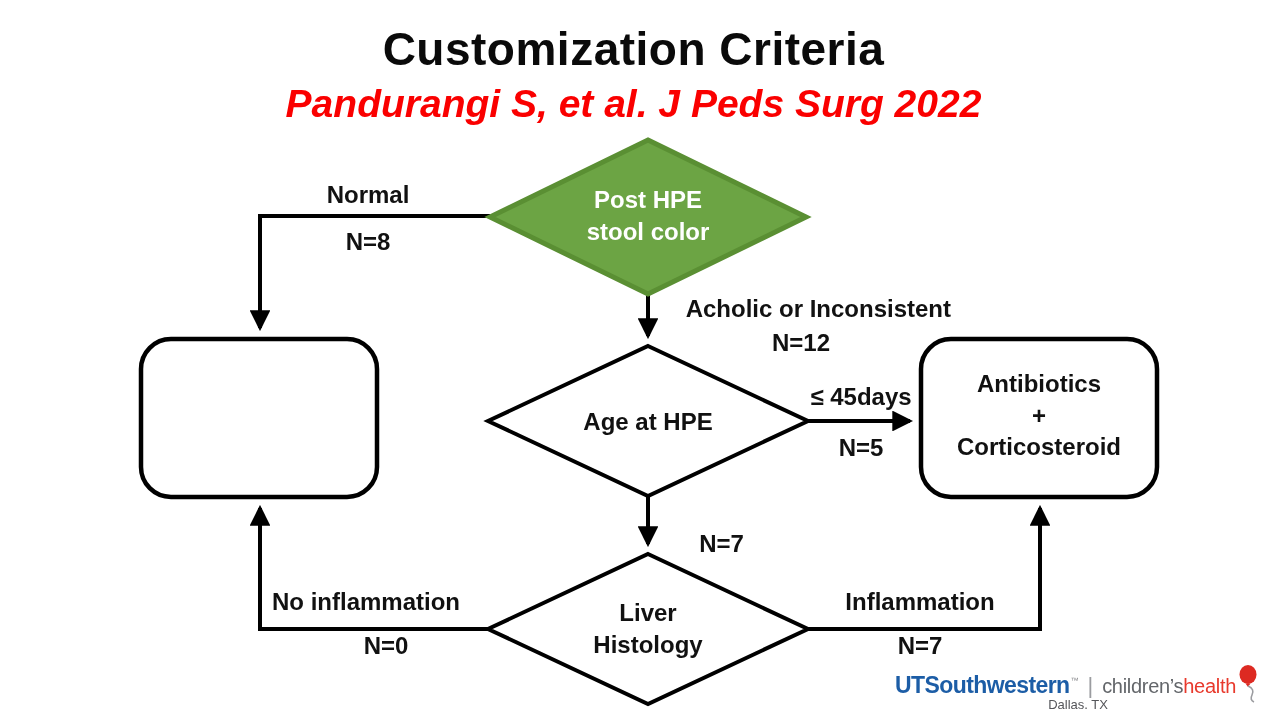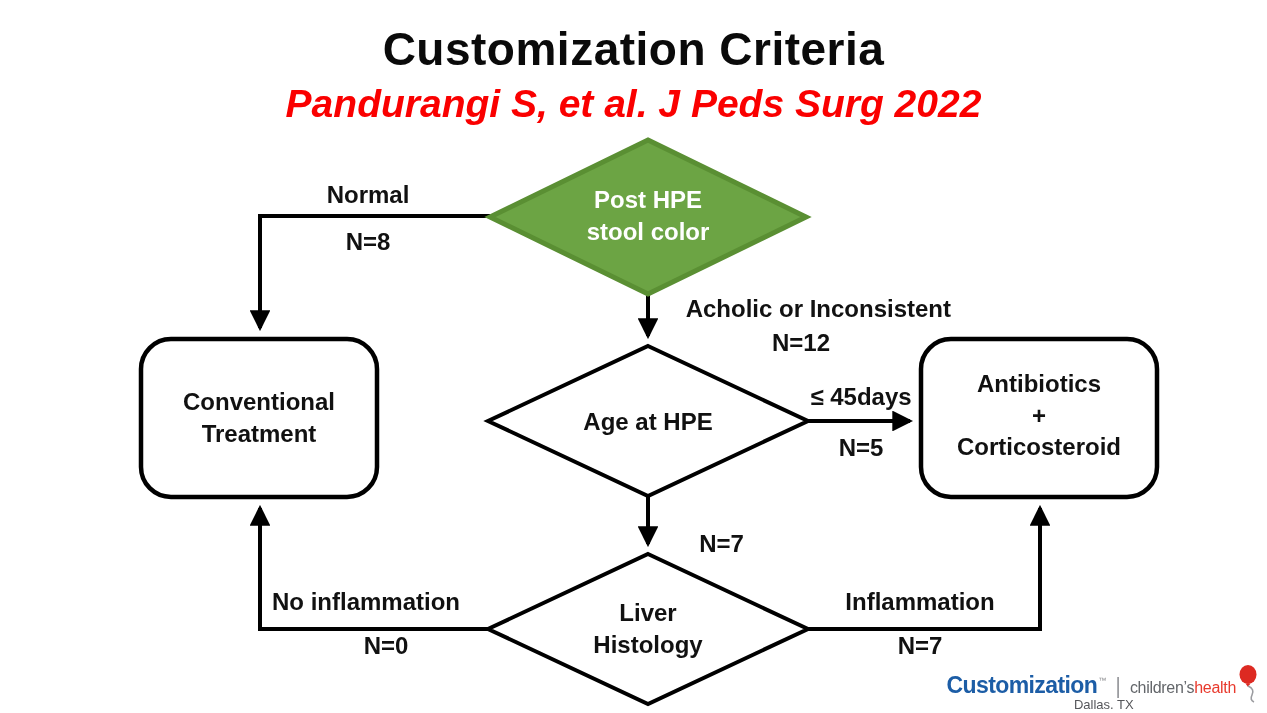--- a/index.html
+++ b/index.html
@@ -44,21 +44,21 @@
   #lbl-inf{left:800px;top:586px;width:240px;}
   #lbl-inf-n{left:820px;top:630px;width:200px;}
   .footer{
     position:absolute;right:6px;bottom:0;
     display:flex;flex-direction:column;align-items:center;
   }
   .logo-row{display:flex;align-items:baseline;}
   .utsw{font-size:23px;font-weight:bold;color:#1C5DA6;letter-spacing:-0.6px;}
   .tm{font-size:8px;color:#8a8b8e;vertical-align:super;position:relative;top:-10px;margin-left:1px;}
   .logo-div{font-size:22px;color:#9b9ca0;margin:0 9px;font-weight:300;}
-  .ch{font-size:16px;letter-spacing:-0.3px;}
+  .ch{font-size:20px;letter-spacing:-0.3px;}
   .childrens{color:#63666A;}
   .health{color:#E8392C;}
   .balloon{width:24px;height:40px;margin-left:1px;position:relative;top:12px;}
   .dallas{font-size:13px;color:#55565A;margin-top:-2px;padding-bottom:1px;}
 </style>
 </head>
 <body>
 
 <div class="slide">
 
@@ -85,41 +85,39 @@
     <polygon points="648,140 806,217 648,294 490,217" fill="#6CA444" stroke="#5A8F33" stroke-width="5"></polygon>
     <polygon points="648,346 808,421 648,496 488,421" fill="#FFFFFF" stroke="#000" stroke-width="4"></polygon>
     <polygon points="648,554 808,629 648,704 488,629" fill="#FFFFFF" stroke="#000" stroke-width="4"></polygon>
   </svg>
 
   <div id="lbl-stool" class="node-label">Post HPE
 stool color</div>
   <div id="lbl-age" class="node-label">Age at HPE</div>
   <div id="lbl-liver" class="node-label">Liver
 Histology</div>
-  <div id="lbl-conv" class="node-label">Conventional
-Treatment</div>
   <div id="lbl-anti" class="node-label">Antibiotics
 +
 Corticosteroid</div>
 
   <div id="lbl-normal" class="edge-label">Normal</div>
   <div id="lbl-normal-n" class="edge-label">N=8</div>
   <div id="lbl-acholic" class="edge-label">Acholic or Inconsistent</div>
   <div id="lbl-acholic-n" class="edge-label">N=12</div>
   <div id="lbl-le45" class="edge-label">≤ 45days</div>
   <div id="lbl-le45-n" class="edge-label">N=5</div>
   <div id="lbl-gt45-n" class="edge-label">N=7</div>
   <div id="lbl-noinf" class="edge-label">No inflammation</div>
   <div id="lbl-noinf-n" class="edge-label">N=0</div>
   <div id="lbl-inf" class="edge-label">Inflammation</div>
   <div id="lbl-inf-n" class="edge-label">N=7</div>
 
   <div class="footer">
     <div class="logo-row">
-      <span class="utsw">Customization</span>
+      <span class="utsw">UTSouthwestern</span>
         <span class="tm">™</span>
       <span class="logo-div">|</span>
       <span class="ch"><span class="childrens">children’s</span><span class="health">health</span></span>
       <svg class="balloon" viewBox="0 0 24 40">
         <ellipse cx="11" cy="9.5" rx="8.5" ry="9.5" fill="#DD2A22"></ellipse>
         <path d="M8.5 18.5 L13.5 18.5 L11 22 Z" fill="#DD2A22"></path>
         <path d="M11 21 q 7 3 4 9 q -2.5 5 2 7" stroke="#9b9ca0" stroke-width="1.6" fill="none"></path>
       </svg>
     </div>
     <div class="dallas">Dallas. TX</div>

